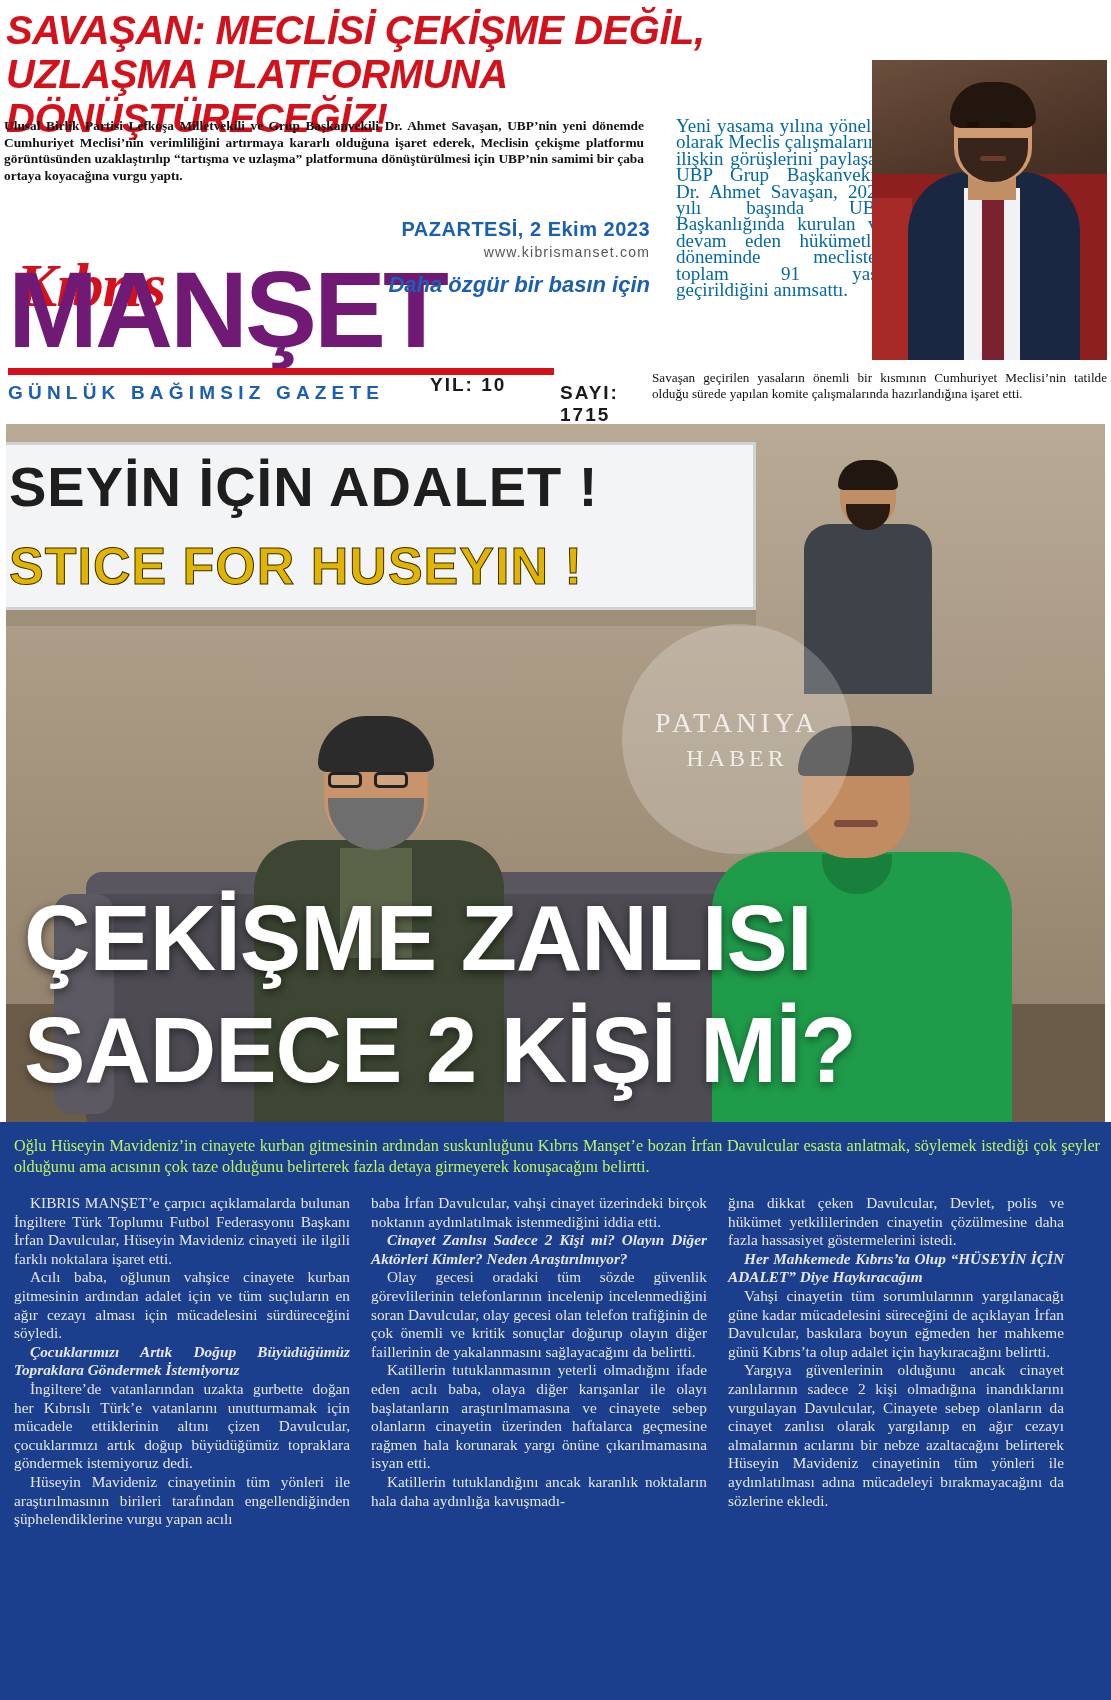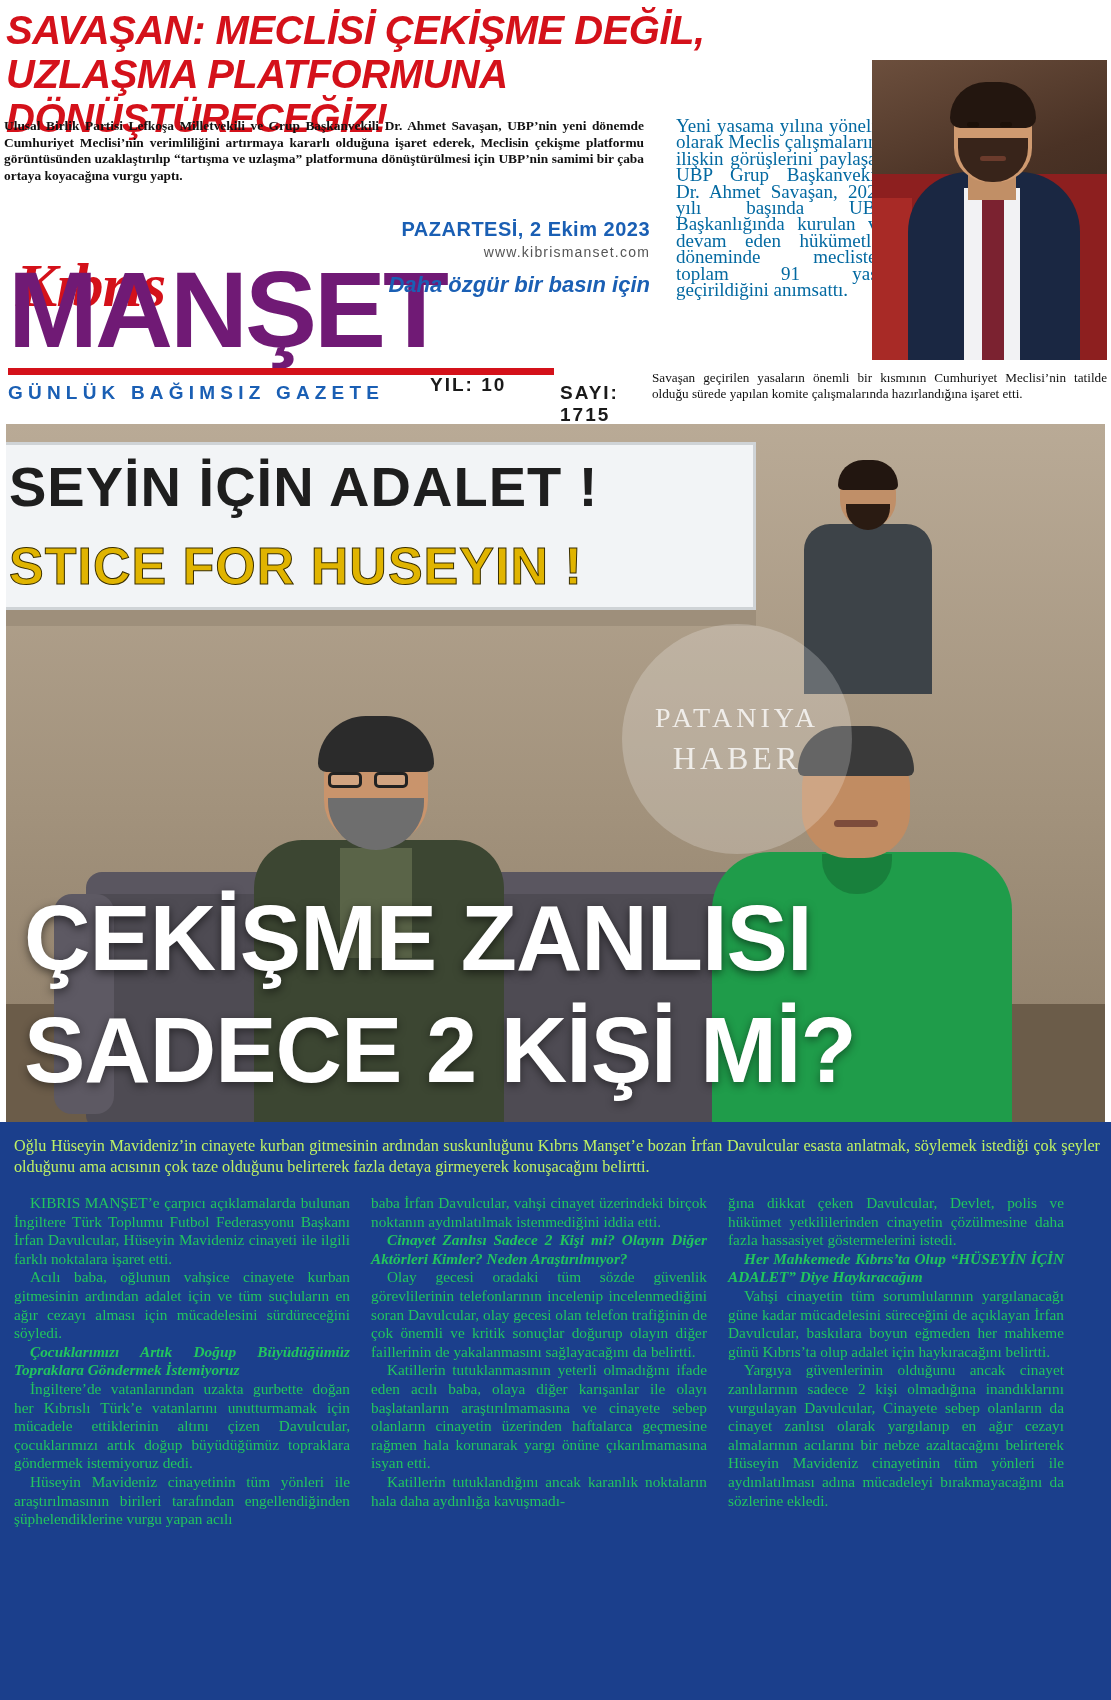--- a/index.html
+++ b/index.html
@@ -178,21 +178,21 @@
   .sr-body { position:absolute; left:6px; top:118px; width:300px; height:290px; background:#1f9c4a; border-radius:58px 58px 0 0; }
   .sr-collar { position:absolute; left:116px; top:120px; width:70px; height:40px; background:#18803c; border-radius:0 0 34px 34px; }
 
   .watermark {
     position:absolute; left:616px; top:200px; width:230px; height:230px;
     border-radius:50%; background:rgba(255,255,255,.22);
     display:flex; flex-direction:column; align-items:center; justify-content:center;
     color:rgba(255,255,255,.78);
   }
   .wm1 { font-family:"Liberation Serif", serif; font-size:28px; letter-spacing:4px; }
-  .wm2 { font-family:"Liberation Serif", serif; font-size:32px; letter-spacing:4px; margin-top:6px; }
+  .wm2 { font-family:"Liberation Serif", serif; font-size:24px; letter-spacing:4px; margin-top:6px; }
   .big-line1 {
     position:absolute; left:24px; top:890px; width:1070px;
     font-family:"Liberation Sans", sans-serif; font-weight:bold;
     font-size:92px; line-height:96px; color:#fff;
     letter-spacing:-1px; text-shadow:0 3px 10px rgba(0,0,0,.55);
   }
   .big-line2 {
     position:absolute; left:24px; top:1002px; width:1070px;
     font-family:"Liberation Sans", sans-serif; font-weight:bold;
     font-size:92px; line-height:96px; color:#fff;
@@ -212,21 +212,21 @@
   }
   .cols { position:absolute; left:14px; top:72px; width:1086px; height:500px; }
   .col { position:absolute; top:0; width:336px; height:500px; }
   .col.c1 { left:0; }
   .col.c2 { left:357px; }
   .col.c3 { left:714px; }
   .col p {
     margin:0 0 0 0;
     font-family:"Liberation Serif", serif;
     font-size:15.3px; line-height:18.6px;
-    color:#22c55e;
+    color:#e5e5e5;
     text-align:justify;
     text-indent:16px;
   }
   .col p.noind { text-indent:0; }
   .subhead {
     font-family:"Liberation Serif", serif;
     font-weight:bold; font-style:italic;
     font-size:15.6px; line-height:19px;
     color:#ffd83a;
     margin:8px 0 3px 0;

